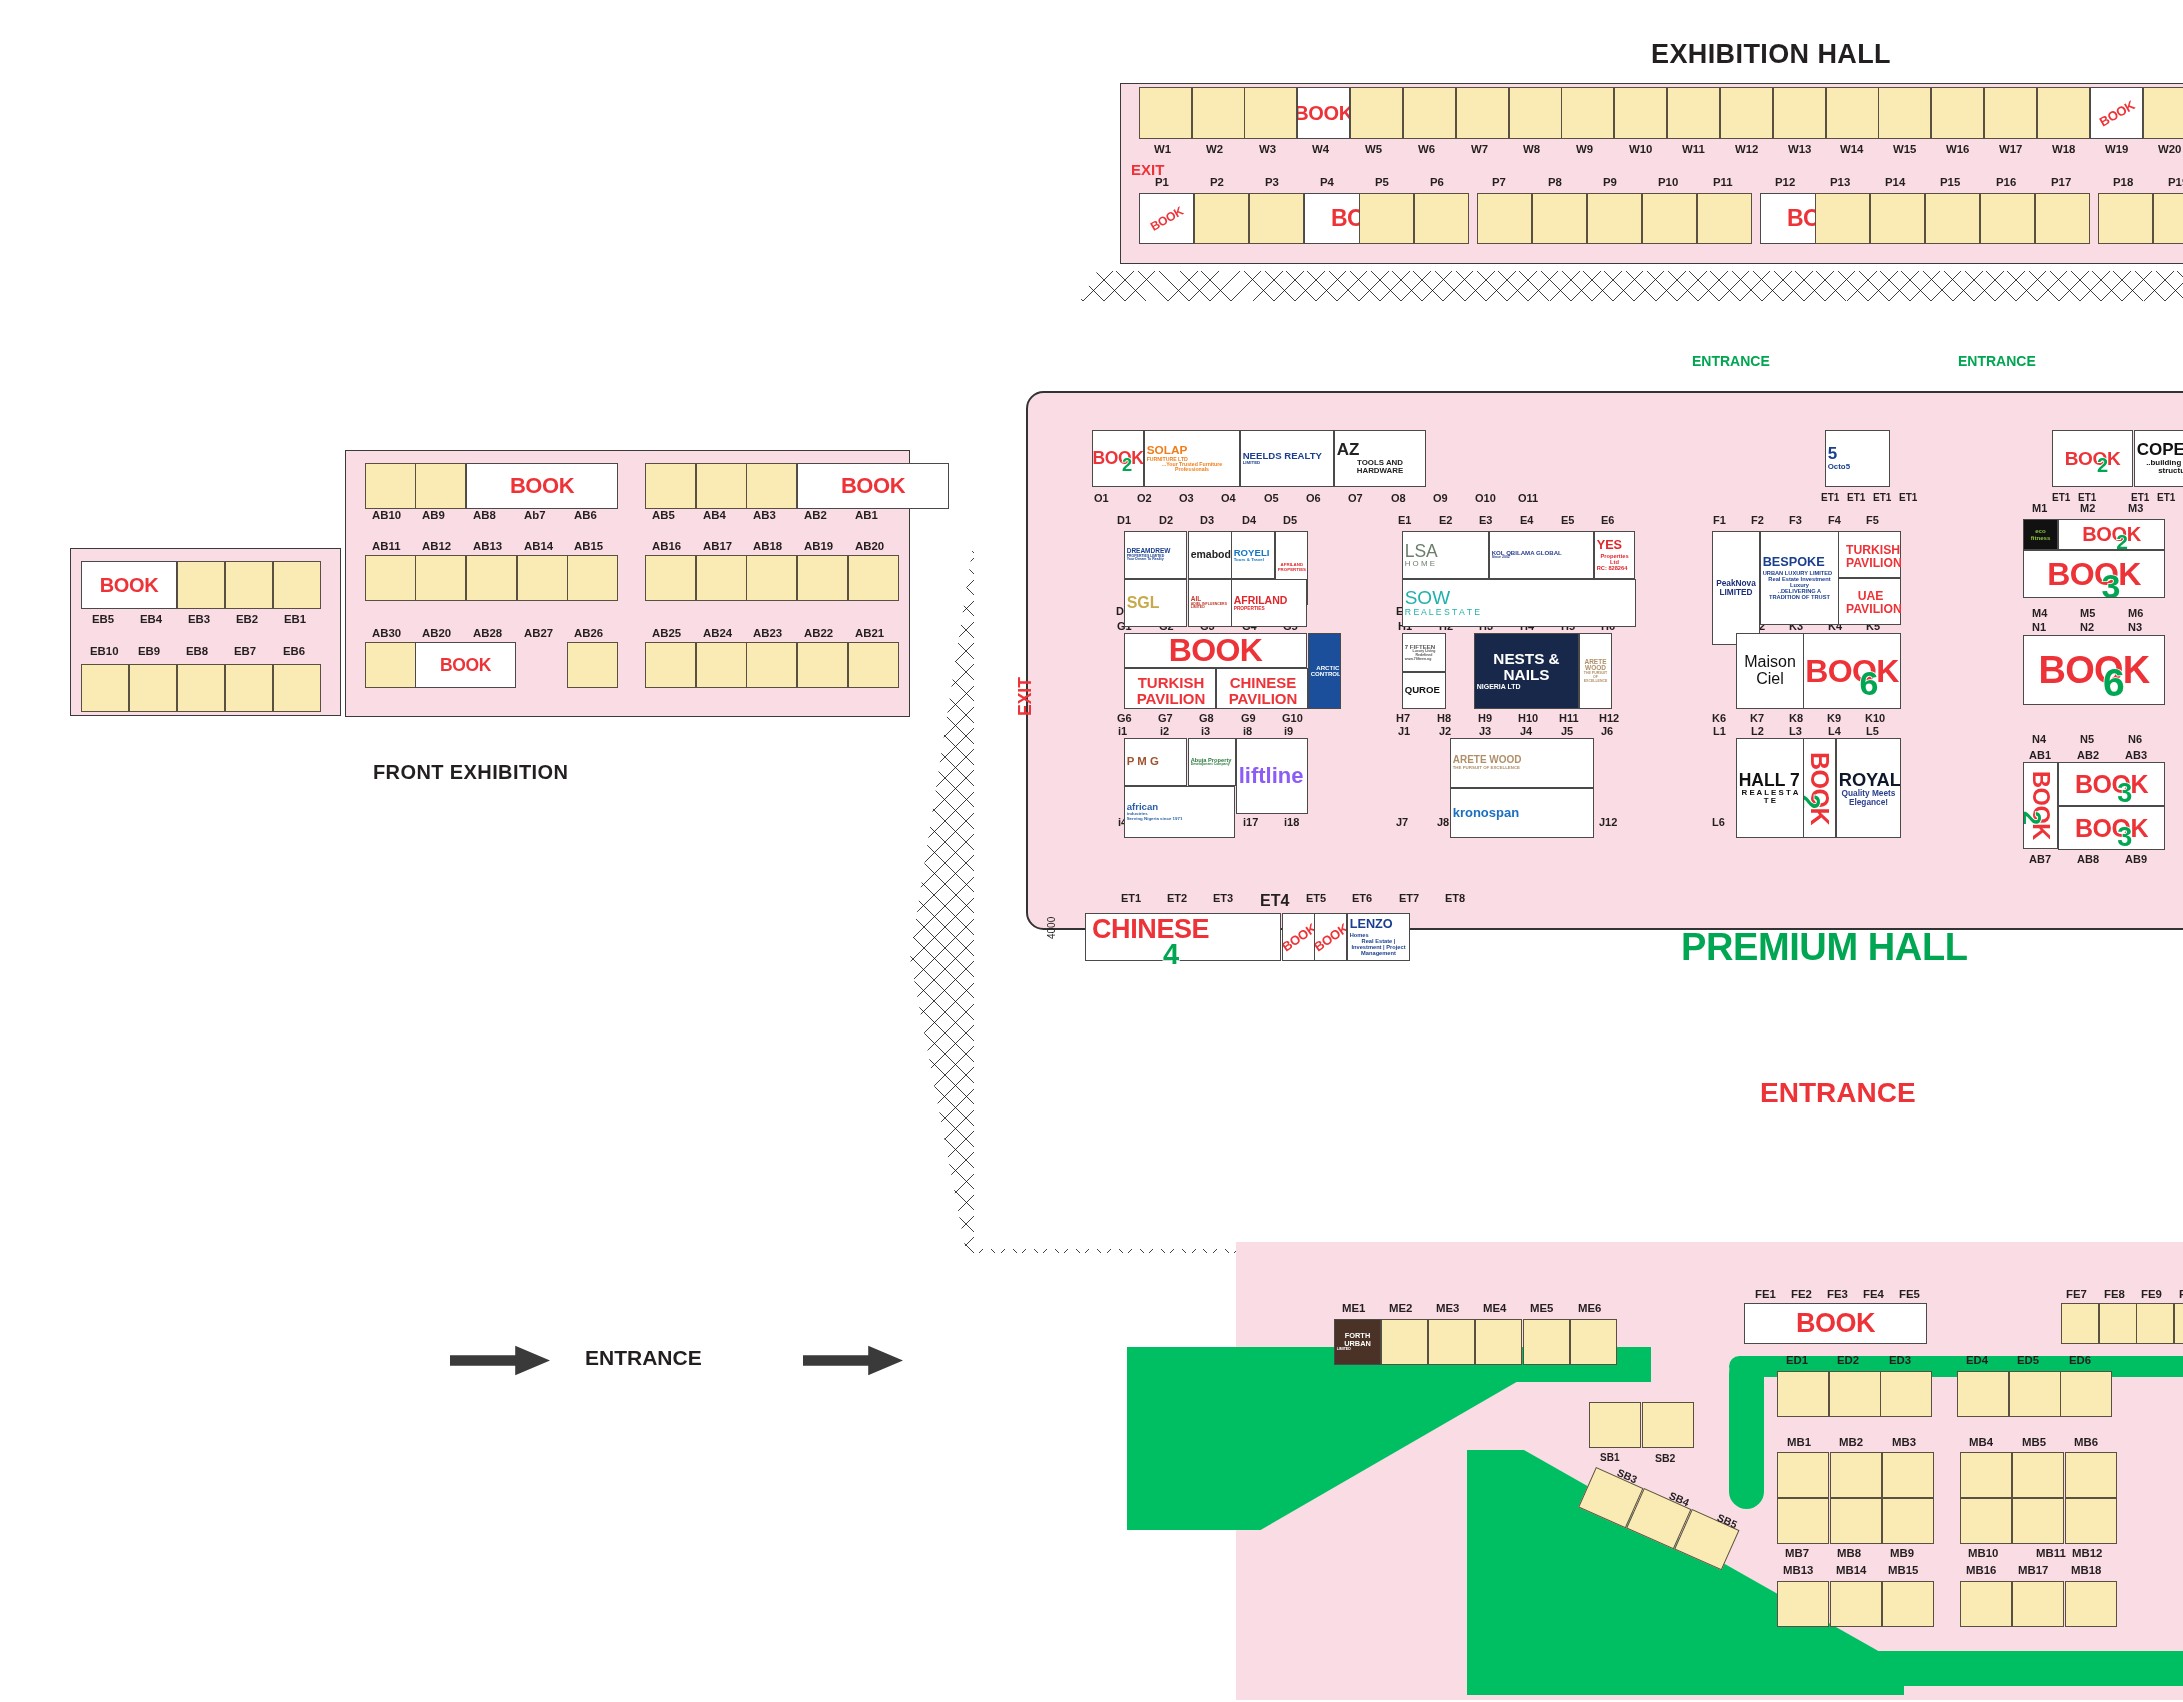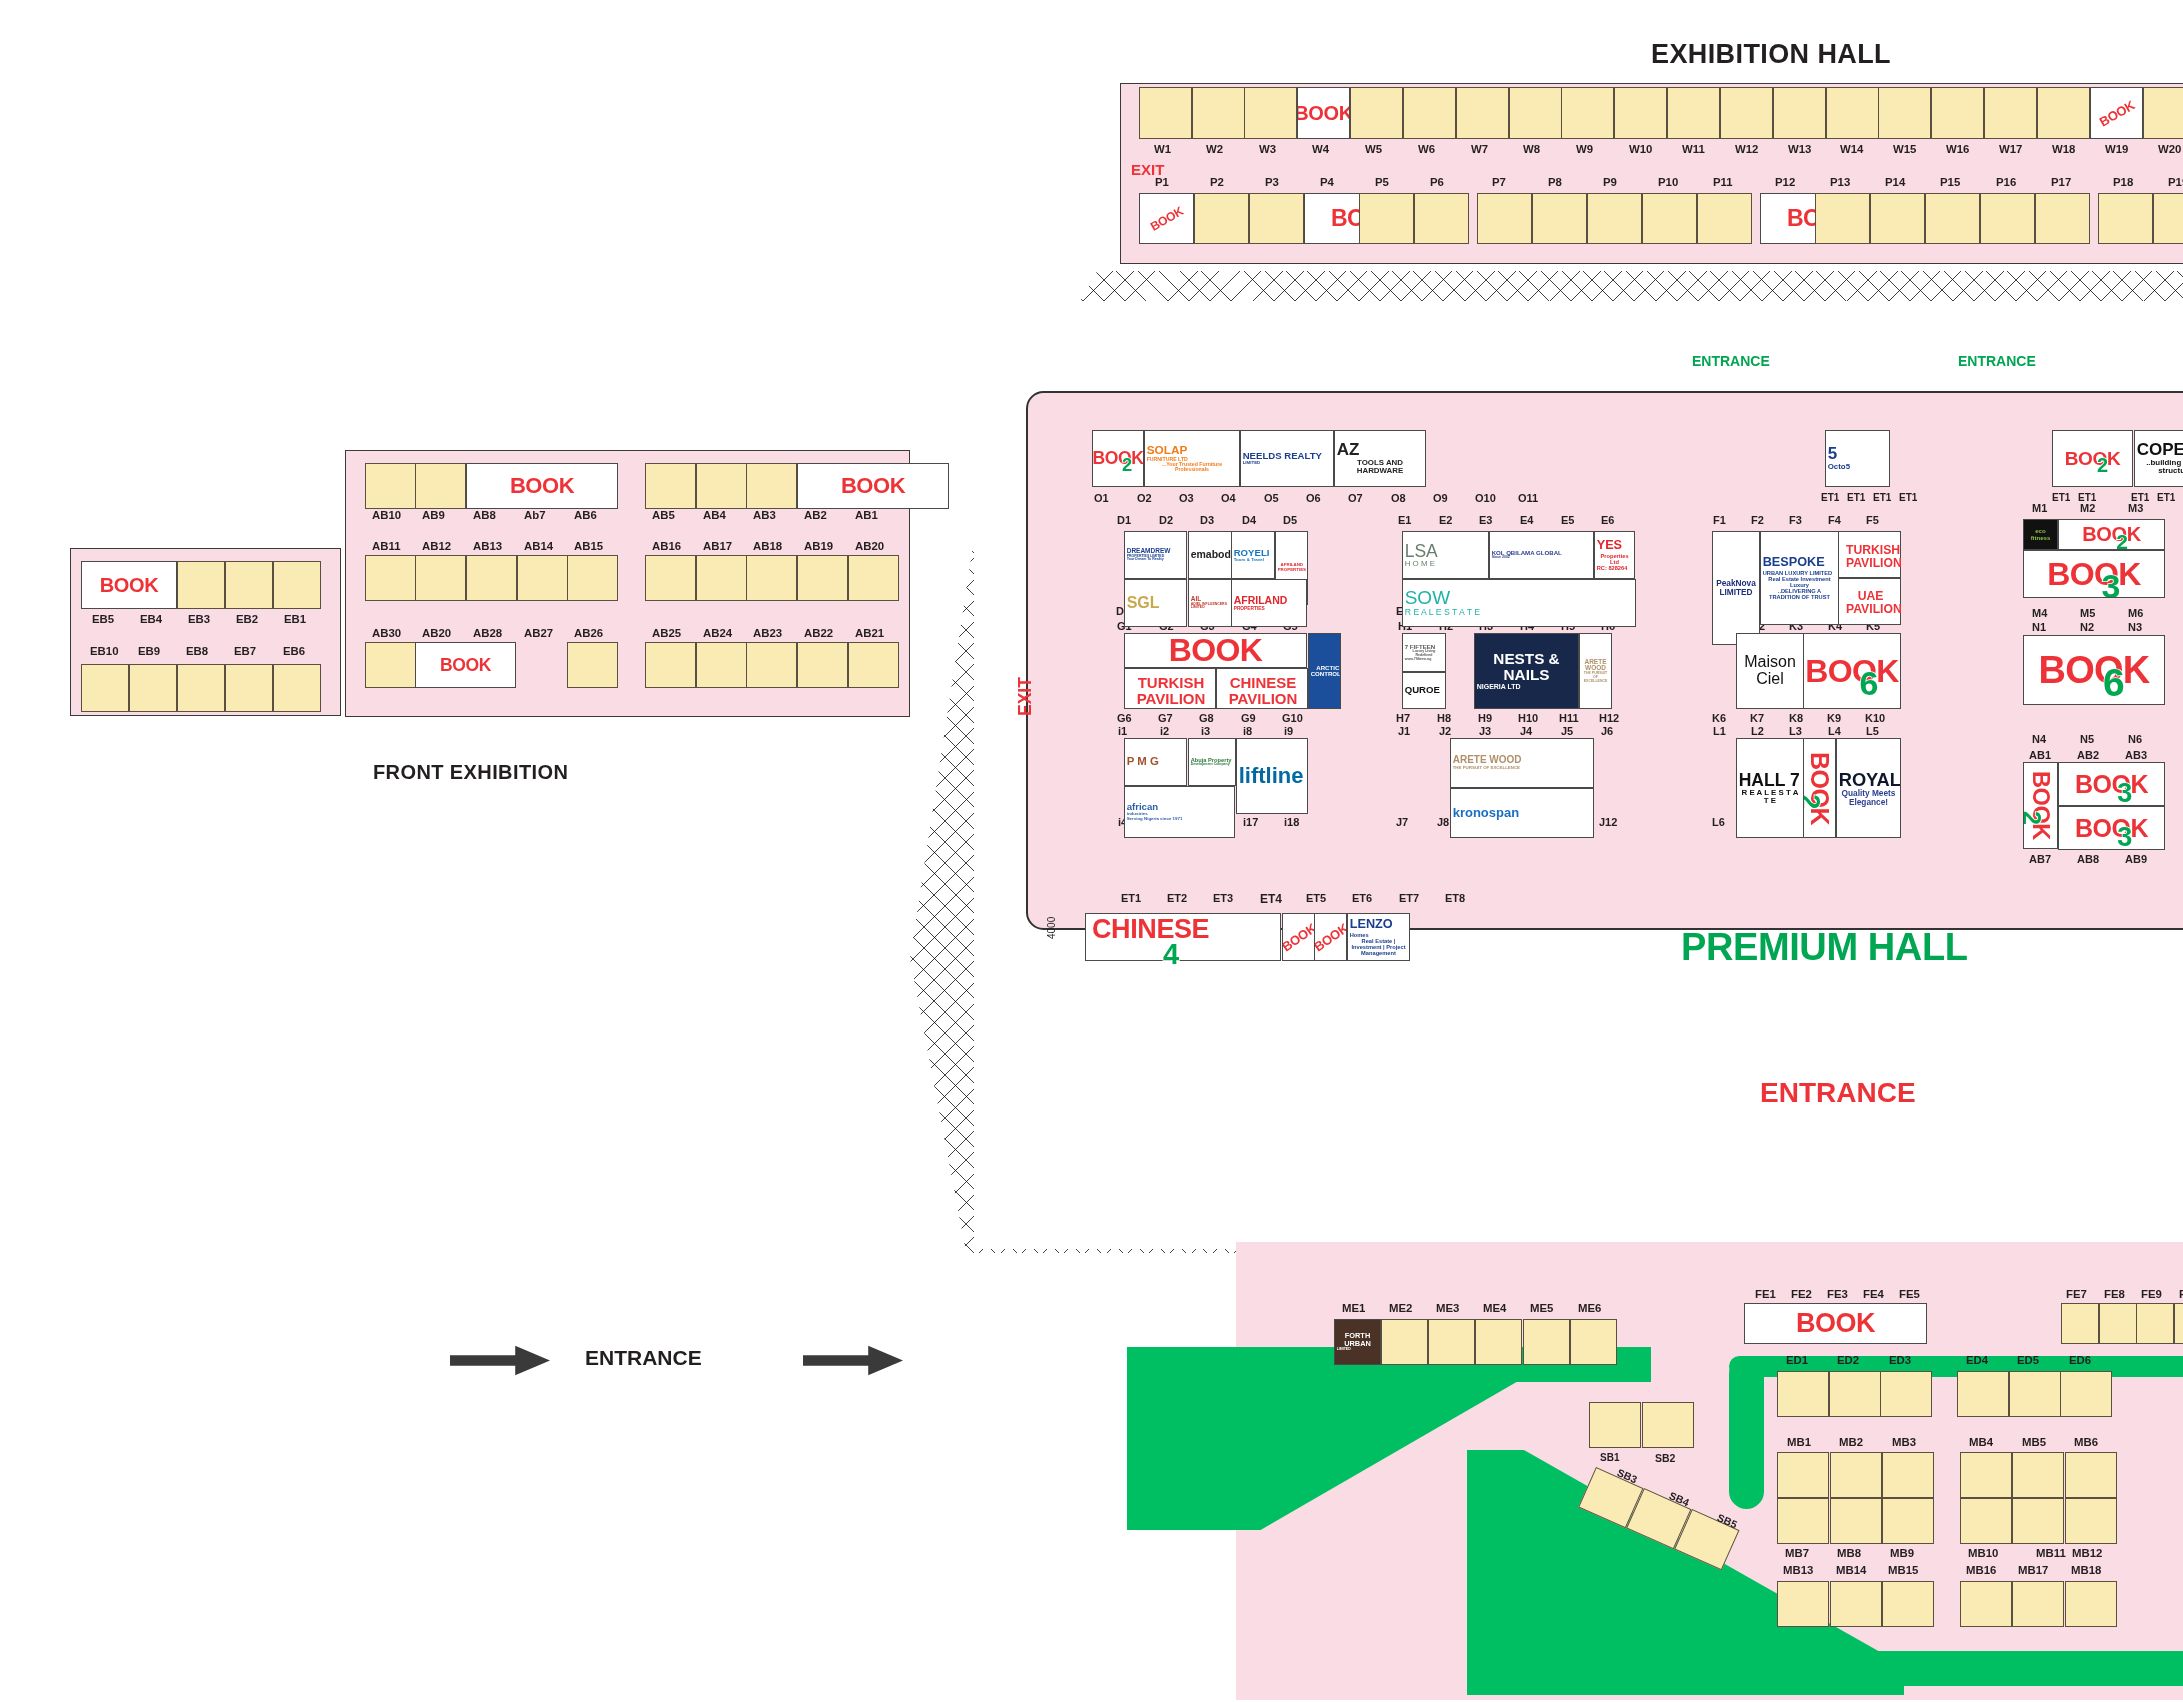--- a/index.html
+++ b/index.html
@@ -454,21 +454,21 @@
       <div class="lbl redtxt" style="left:1226px;top:675px;font-size:15px;line-height:1.05;text-align:center;width:74px;white-space:pre-line;">CHINESE
 PAVILION</div>
       <div class="boothwhite abs logo" style="left:1124px;top:738px;width:63px;height:48px;flex-direction:column;padding:1.7px;">
         <span style="color:#a0522d;font-weight:bold;font-size:11.4px;">P M G</span>
       </div>
       <div class="boothwhite abs logo" style="left:1188px;top:738px;width:48px;height:48px;flex-direction:column;padding:1.7px;">
         <span style="color:#2d7a3d;font-weight:bold;font-size:5.7px;">Abuja Property</span>
         <span style="color:#2d7a3d;font-weight:bold;font-size:3.5px;">Development Company</span>
       </div>
       <div class="boothwhite abs logo" style="left:1236px;top:738px;width:72px;height:76px;flex-direction:column;padding:1.7px;">
-        <span style="color:#0369a1;font-weight:bold;font-size:22px;">liftline</span>
+        <span style="color:#8b5cf6;font-weight:bold;font-size:22px;">liftline</span>
       </div>
       <div class="boothwhite abs logo" style="left:1124px;top:786px;width:111px;height:52px;flex-direction:column;padding:1.7px;">
         <span style="color:#2b5fa8;font-weight:bold;font-size:9.6px;">african</span>
         <span style="color:#2b5fa8;font-weight:bold;font-size:4.4px;">industries</span>
         <span style="color:#2b5fa8;font-weight:bold;font-size:4.4px;">Serving Nigeria since 1971</span>
       </div>
       <div class="lbl " style="left:1398px;top:515px;font-size:11px;">E1</div>
       <div class="lbl " style="left:1439px;top:515px;font-size:11px;">E2</div>
       <div class="lbl " style="left:1479px;top:515px;font-size:11px;">E3</div>
       <div class="lbl " style="left:1520px;top:515px;font-size:11px;">E4</div>
@@ -673,21 +673,21 @@
       </div>
       <div class="boothwhite abs" style="left:2058px;top:806px;width:107px;height:44px;display:flex;align-items:center;justify-content:center;overflow:hidden;">
         <div style="position:relative;display:flex;align-items:center;justify-content:center;">
           <span class="bookred" style="font-size: 25px;">BOOK</span>
           <span class="booknum" style="position:absolute;left:58%;top:30%;font-size:27px;">3</span>
         </div>
       </div>
       <div class="lbl " style="left:1121px;top:893px;font-size:11px;">ET1</div>
       <div class="lbl " style="left:1167px;top:893px;font-size:11px;">ET2</div>
       <div class="lbl " style="left:1213px;top:893px;font-size:11px;">ET3</div>
-      <div class="lbl " style="left:1260px;top:893px;font-size:12px;">ET4</div>
+      <div class="lbl " style="left:1260px;top:893px;font-size:16px;">ET4</div>
       <div class="lbl " style="left:1306px;top:893px;font-size:11px;">ET5</div>
       <div class="lbl " style="left:1352px;top:893px;font-size:11px;">ET6</div>
       <div class="lbl " style="left:1399px;top:893px;font-size:11px;">ET7</div>
       <div class="lbl " style="left:1445px;top:893px;font-size:11px;">ET8</div>
       <div class="boothwhite abs" style="left:1085px;top:913px;width:196px;height:48px;display:flex;align-items:center;justify-content:center;overflow:hidden;">
         <div style="position:relative;display:flex;align-items:center;justify-content:center;">
           <span class="bookred" style="font-size: 0px;">BOOK</span>
         </div>
       </div>
       <div class="lbl redtxt" style="left:1092px;top:916px;font-size:27px;letter-spacing:-0.4px;">CHINESE</div>

